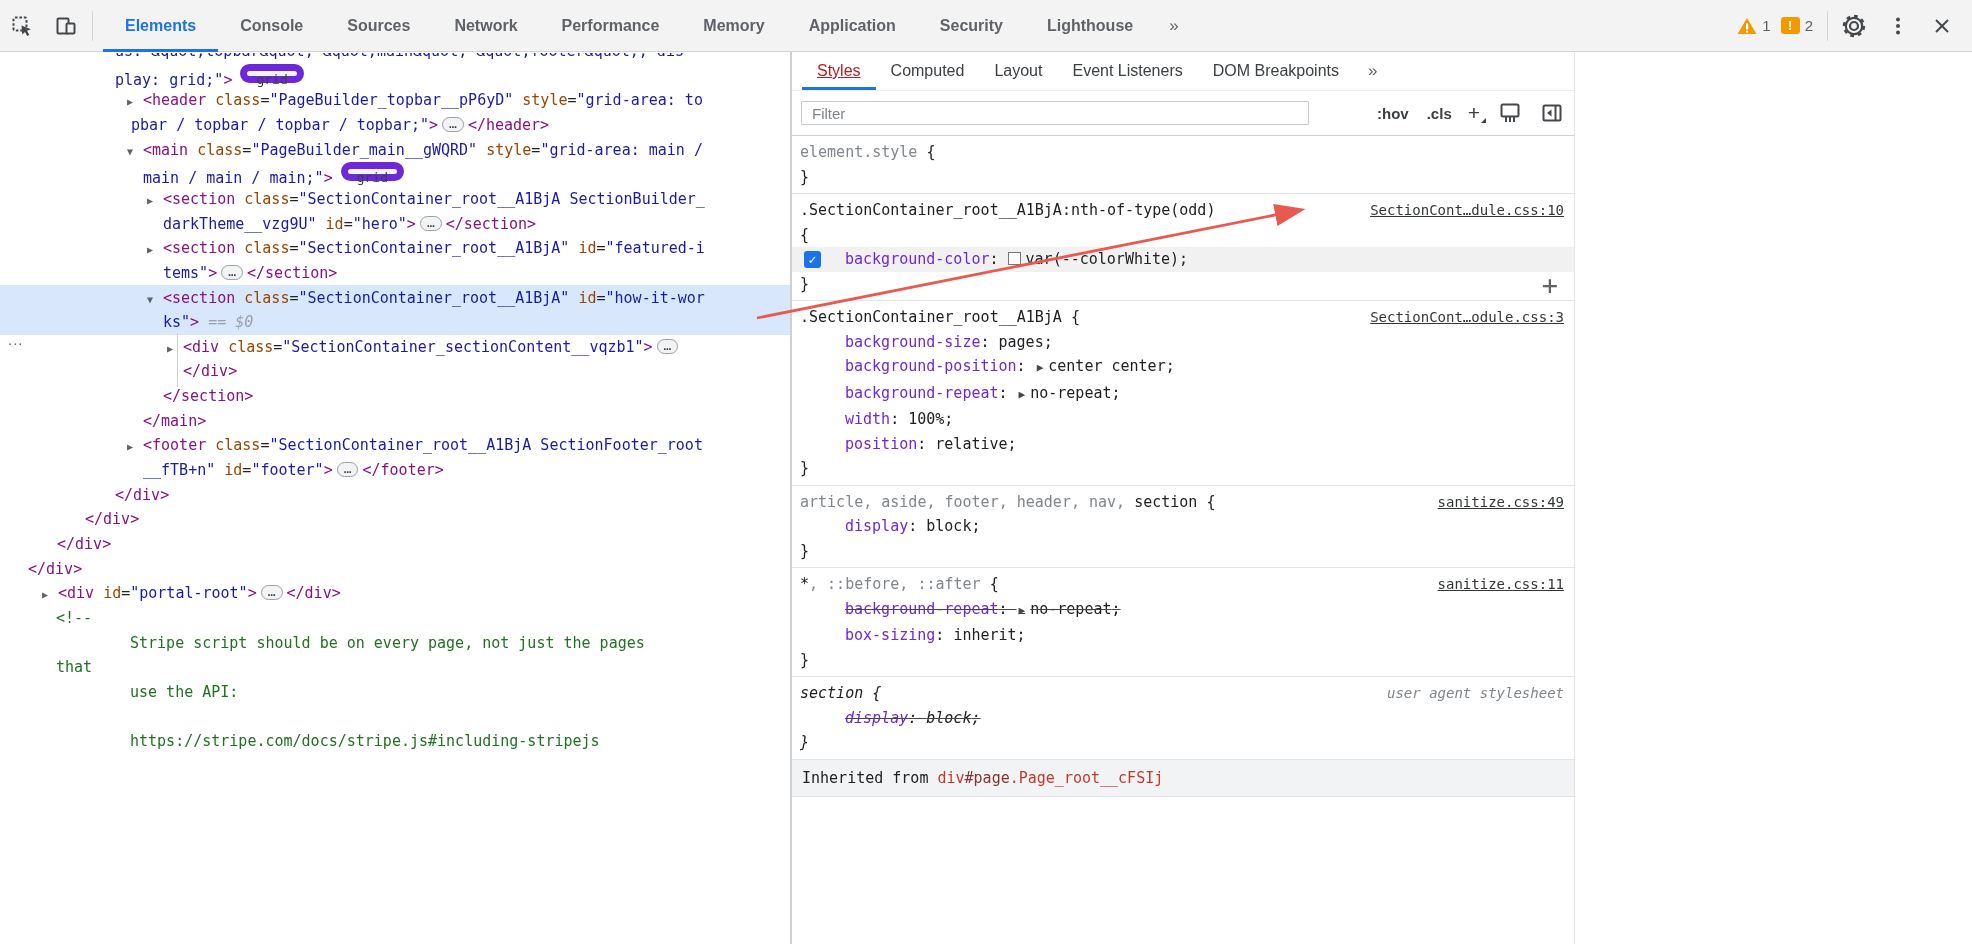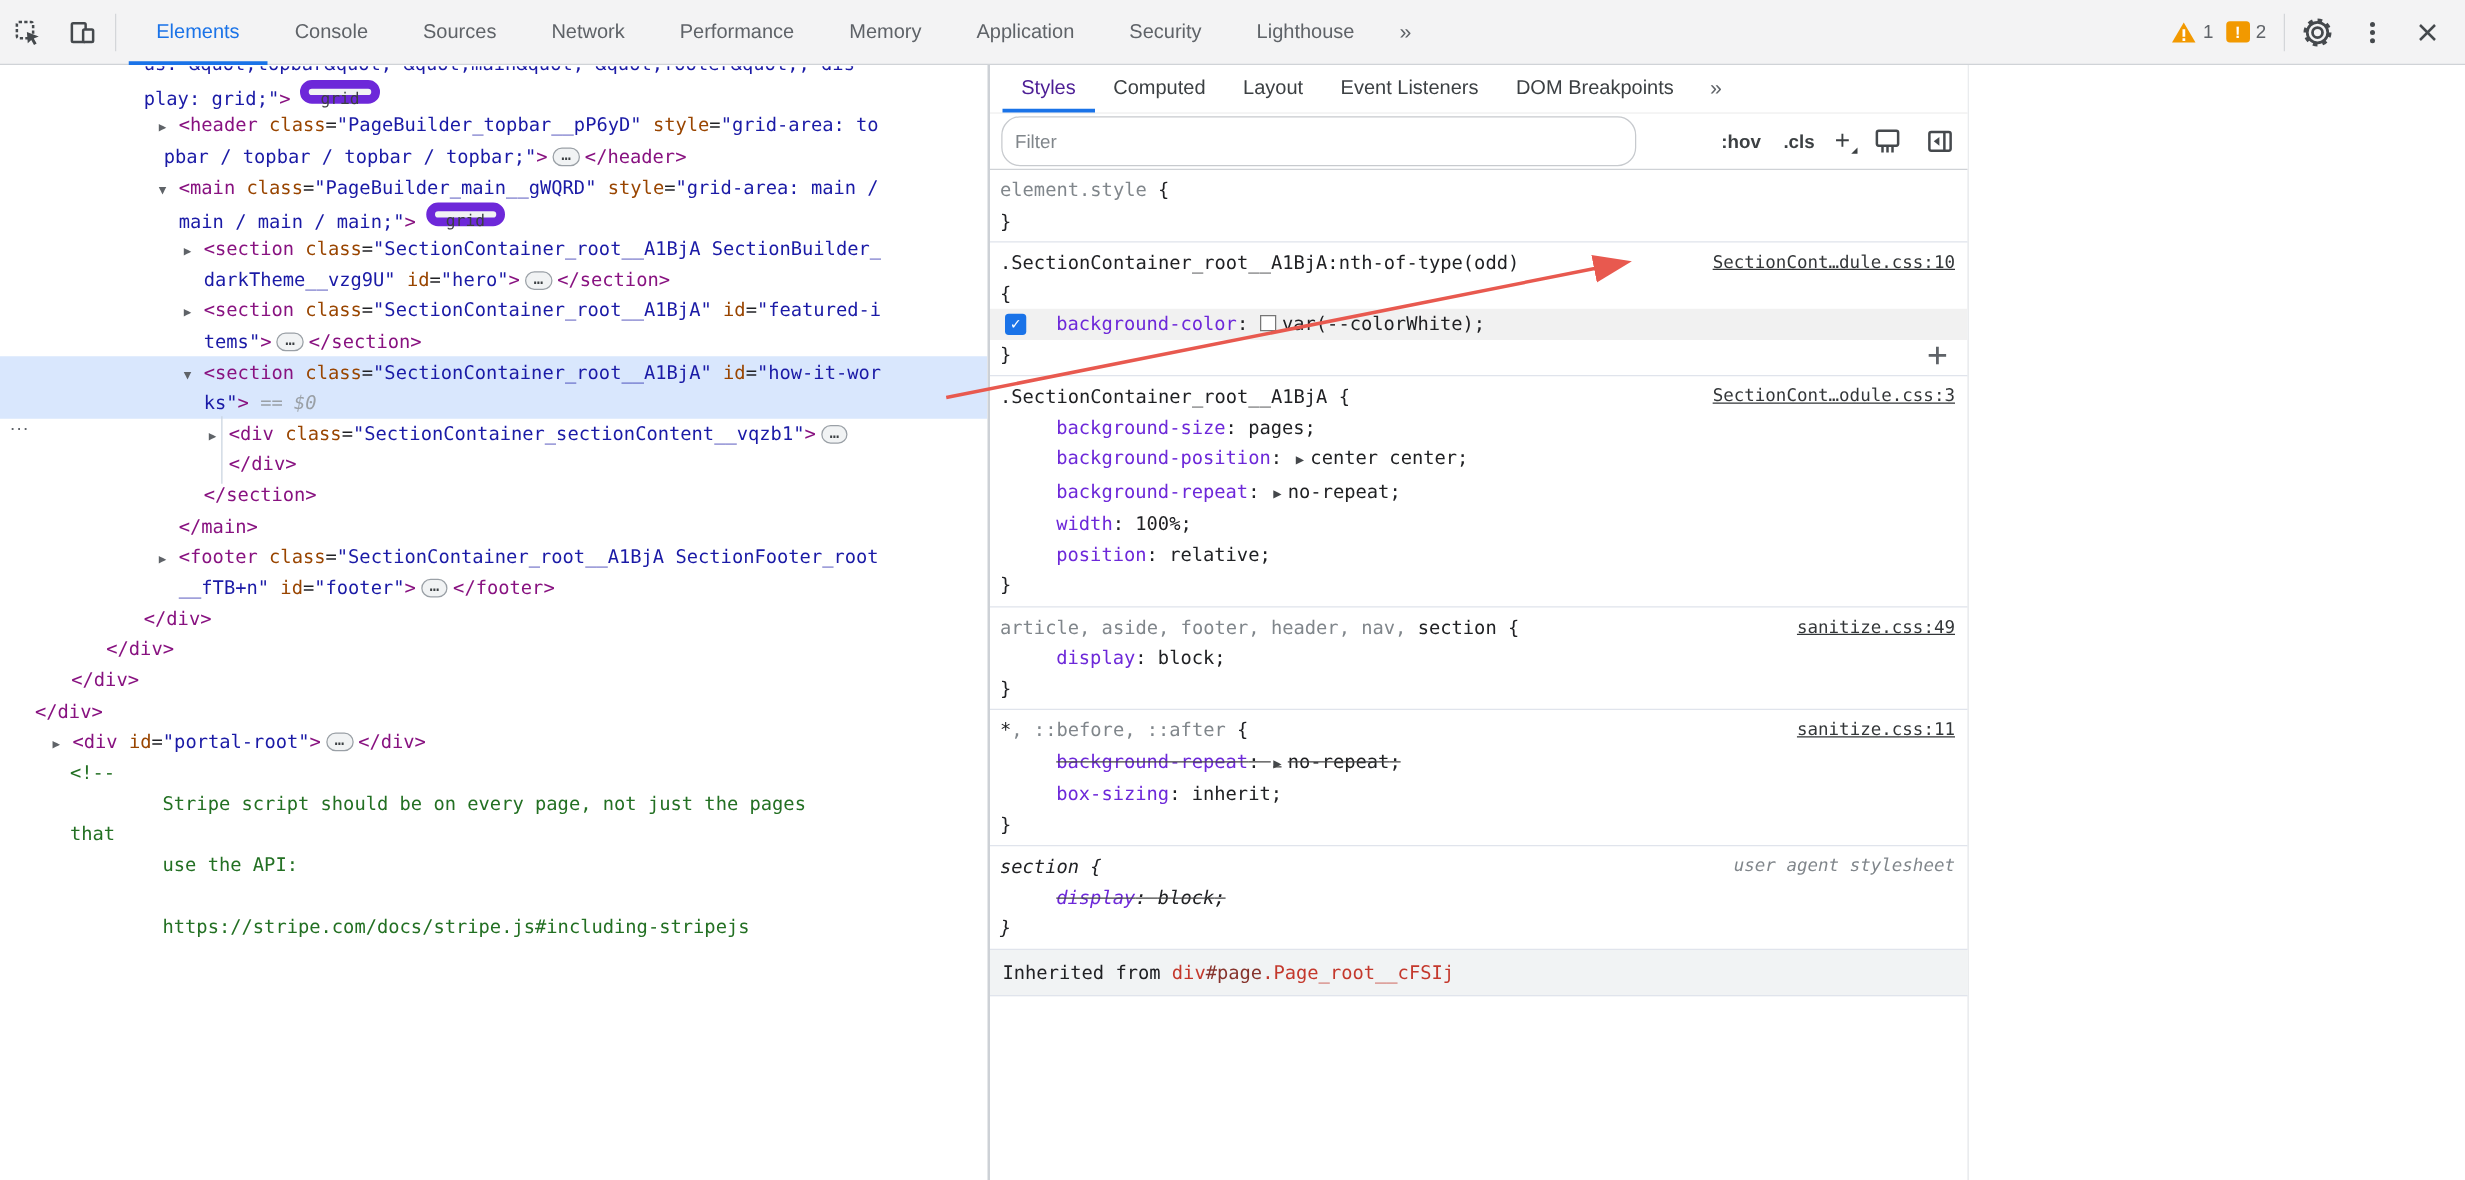--- a/index.html
+++ b/index.html
@@ -7,21 +7,21 @@
     font-family:"Liberation Sans", sans-serif; }
 
   
   .toolbar { position:absolute; left:0; top:0; width:1972px; height:52px;
     background:#f3f3f4; border-bottom:1px solid #d0d3d7;
     display:flex; align-items:center; }
   .tb-iconbtn { width:44px; height:40px; display:flex; align-items:center; justify-content:center; cursor:pointer; }
   .tb-sep { width:1px; height:30px; background:#d4d6d9; margin:0 4px; }
   .tabs { display:flex; align-items:stretch; height:52px; margin-left:6px; }
   .tab { padding:5px 22px; display:flex; align-items:center; font-size:16px; color:#5f6368;
-    cursor:pointer; border-bottom:3px solid transparent; border-top:3px solid transparent; }
+    cursor:pointer; border-bottom:3px solid transparent; border-top:3px solid transparent;font-weight:bold; }
   .tab.sel { color:#1a73e8; border-bottom-color:#1a73e8; }
   .tab-overflow { padding:0 14px; display:flex; align-items:center; color:#5f6368; font-size:17px; cursor:pointer; letter-spacing:-2px;}
   .tb-right { margin-left:auto; display:flex; align-items:center; margin-right:8px; }
   .badge-group { display:flex; align-items:center; gap:5px; margin-right:10px; cursor:pointer;}
   .badge-count { font-size:15px; color:#5f6368; }
   .warn-tri { width:20px; height:18px; }
   .issue-box { width:19px; height:17px; background:#f29900; border-radius:3px; color:#fff;
     font-size:13px; font-weight:bold; display:flex; align-items:center; justify-content:center; }
 
   
@@ -50,26 +50,26 @@
     font-size:13px; vertical-align:1px; cursor:pointer; }
   .gutter-dots { position:absolute; left:8px; top:278px; color:#5f6368; font-size:15px;
     letter-spacing:1px; cursor:pointer; }
   .indent-guide { position:absolute; left:177px; width:1px; background:#c9d3df; }
 
   
   .side-tabs { display:flex; align-items:stretch; height:39px; background:#fff;
     border-bottom:1px solid #ececec; padding-left:10px; }
   .side-tab { padding:0 15px; display:flex; align-items:center; font-size:16px; color:#3c4043;
     cursor:pointer; border-bottom:3px solid transparent; border-top:3px solid transparent;}
-  .side-tab.sel { color:#4c1d95; border-bottom-color:#1a73e8; }
+  .side-tab.sel { color:#b91c1c; border-bottom-color:#1a73e8;text-decoration:underline; }
 
   
   .filter-row { height:45px; display:flex; align-items:center; padding:0 10px 0 9px;
     border-bottom:1px solid #cfd2d6; background:#fff; }
-  .filter-input { width:508px; height:40px; border:1px solid #c7cace; border-radius:15px;
+  .filter-input { width:508px; height:24px; border:1px solid #c7cace; border-radius:1px;
     padding:0 10px; font-size:15px; color:#202124; outline:none; background:#fff; }
   .filter-input::placeholder { color:#80868b; }
   .f-spacer { flex:1; }
   .f-btn { font-size:15px; font-weight:bold; color:#3c4043; margin-left:18px; cursor:pointer; }
   .f-plus { position:relative; font-size:21px; font-weight:normal; margin-left:16px; color:#3c4043; cursor:pointer; }
   .f-plus::after { content:""; position:absolute; right:-6px; bottom:2px;
     border-left:5px solid transparent; border-bottom:5px solid #3c4043; }
   .f-icon { margin-left:18px; cursor:pointer; display:flex; align-items:center; }
 
   

